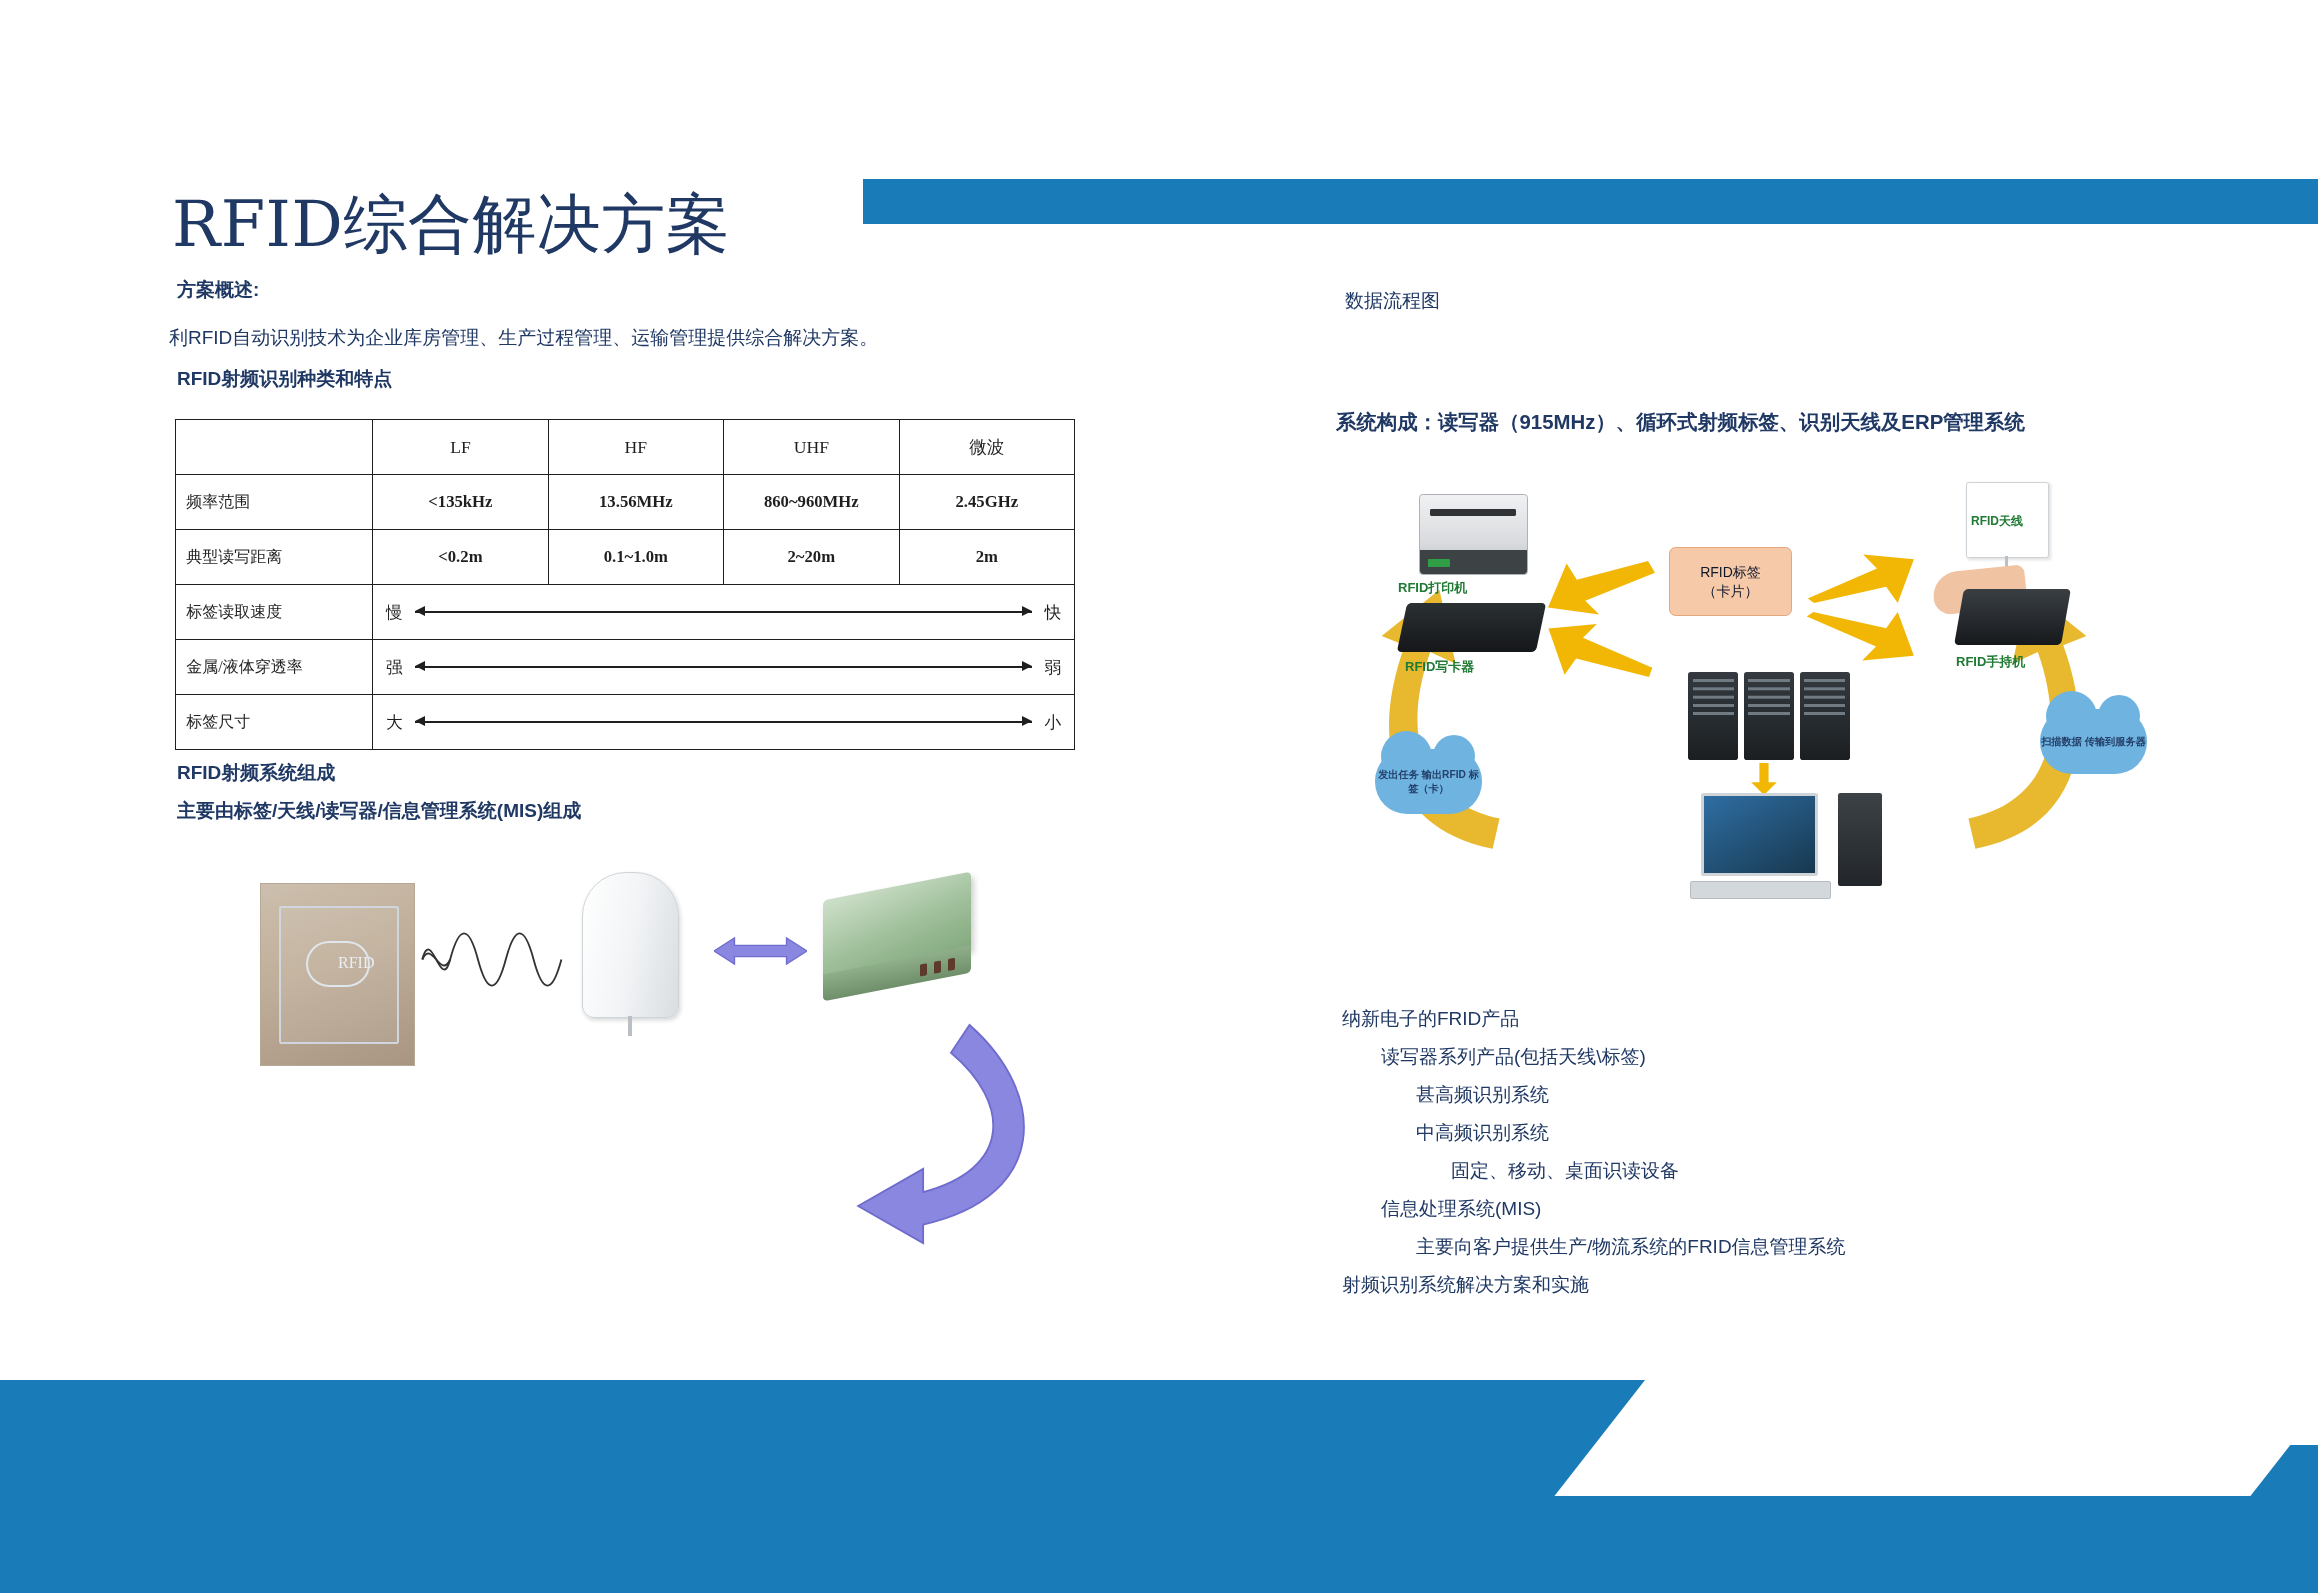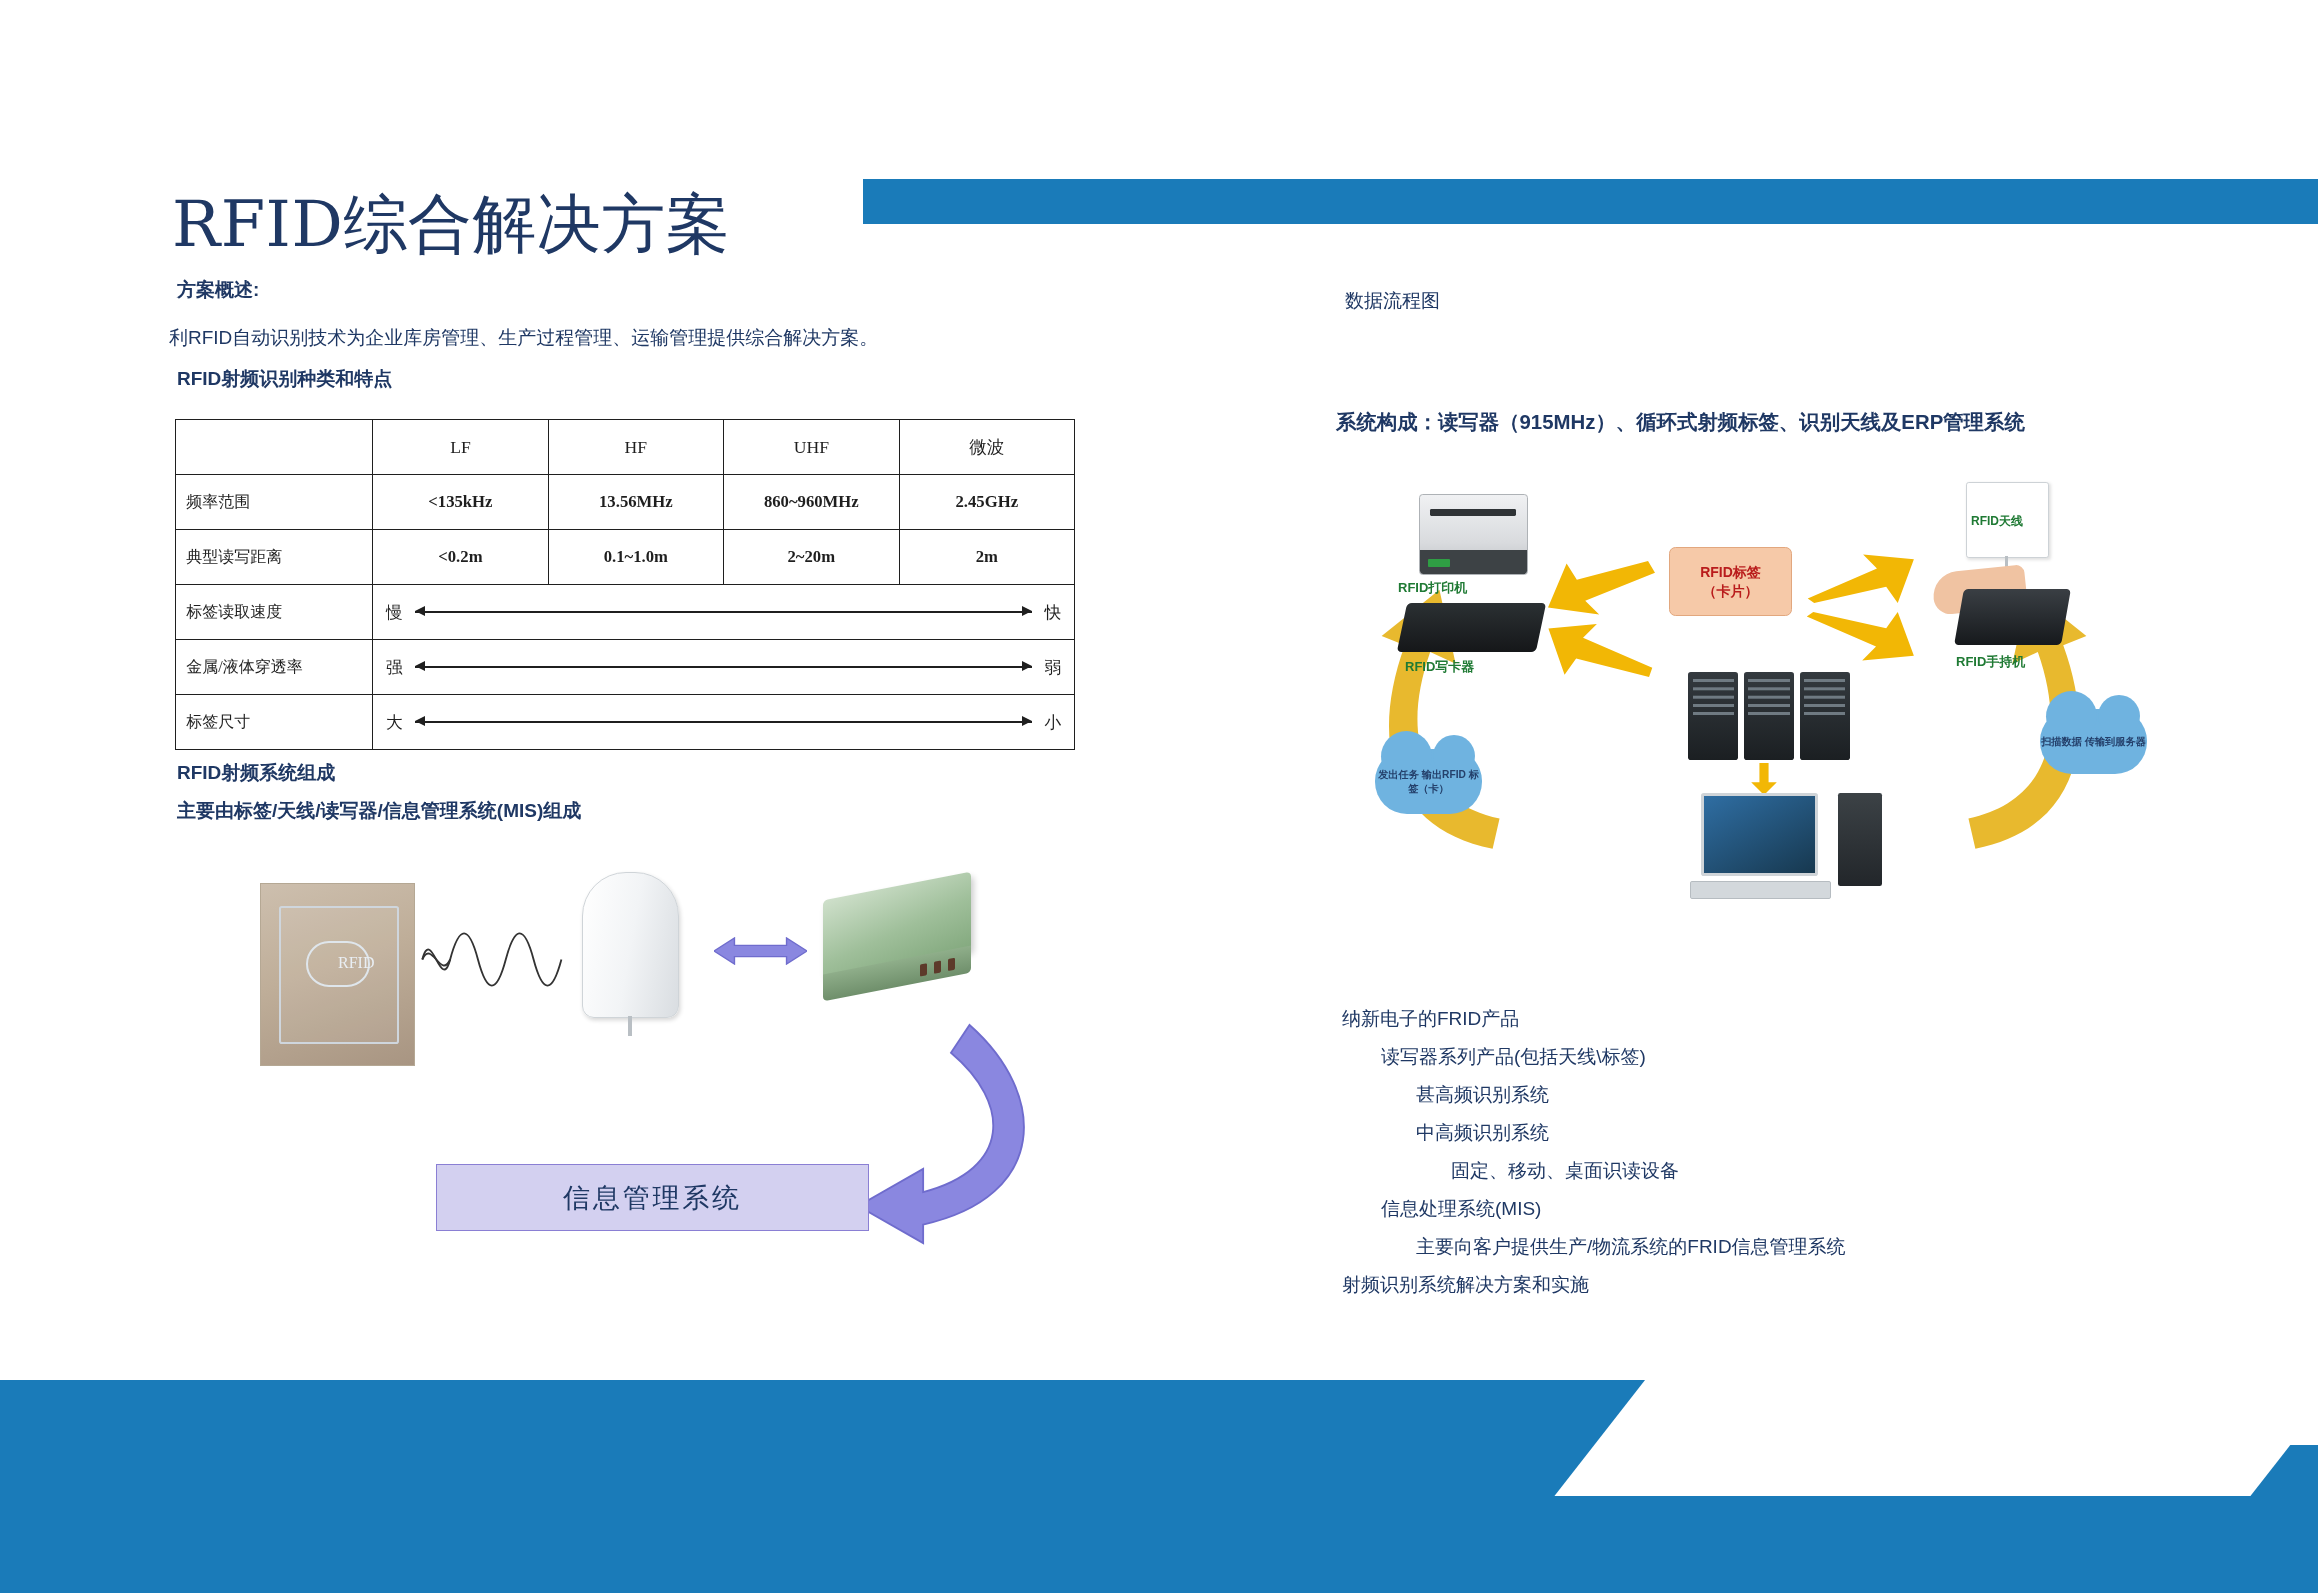--- a/index.html
+++ b/index.html
@@ -291,21 +291,21 @@
     position: absolute; left: 104px; top: 130px; width: 139px; height: 49px;
     background: linear-gradient(180deg,#2b3033 0%,#151719 100%);
     border-radius: 4.6px; transform: skewX(-12deg);
   }
 
   .center-tag {
     position: absolute; left: 371px; top: 74px; width: 121px; height: 67px;
     background: #f6c9a8; border: 1.4px solid #e2a77e; border-radius: 6.5px;
     display: flex; flex-direction: column; align-items: center; justify-content: center;
   }
-  .center-tag span { font-size: 14px; font-weight: bold; color: #b91c1c; line-height: 1.35; }
+  .center-tag span { font-size: 14px; font-weight: normal; color: #0f172a; line-height: 1.35; }
 
   .ant-right {
     position: absolute; left: 668px; top: 9.3px; width: 81px; height: 74px;
     background: #ffffff; border: 0.9px solid #cdd2d6; border-radius: 2.8px;
     box-shadow: 1.4px 1.9px 3.2px rgba(0,0,0,0.12);
   }
   .ant-right .tip { position:absolute; left: 38px; bottom: -14px; width: 3.2px; height: 15px; background:#b9bfc4;}
   .ant-lbl { position: absolute; left: 673px; top: 40px; font-size: 12px; color: #1f7a34; font-weight: bold;}
 
   .handheld {
@@ -452,23 +452,20 @@
     <div class="front"></div>
     <div class="port" style="left:97px"></div>
     <div class="port" style="left:111px"></div>
     <div class="port" style="left:125px"></div>
   </div>
 
   <svg class="curve-arrow" viewBox="0 0 640 560">
     <path d="M430 30 C 600 180, 600 400, 330 460 L 330 500 L 190 420 L 330 340 L 330 390 C 520 340, 520 200, 390 90 Z" fill="#8a87e0" stroke="#6f6ccd" stroke-width="4"></path>
   </svg>
 
-  <div class="mis-box">
-    <span>信息管理系统</span>
-  </div>
 
   <div class="r-lbl r-flow-title">数据流程图</div>
   <div class="r-lbl r-sys-compose">系统构成：读写器（915MHz）、循环式射频标签、识别天线及ERP管理系统</div>
 
   <div class="diagram">
 
     <svg class="yarrow" style="left:250px; top:88px; width:107px; height:56px;" viewBox="0 0 230 120">
       <polygon points="230,25 80,85 110,115 0,100 40,5 62,40 215,0" fill="#f2b705"></polygon>
     </svg>
     <svg class="yarrow" style="left:505px; top:70px; width:111px; height:60px;" viewBox="0 0 240 130">

